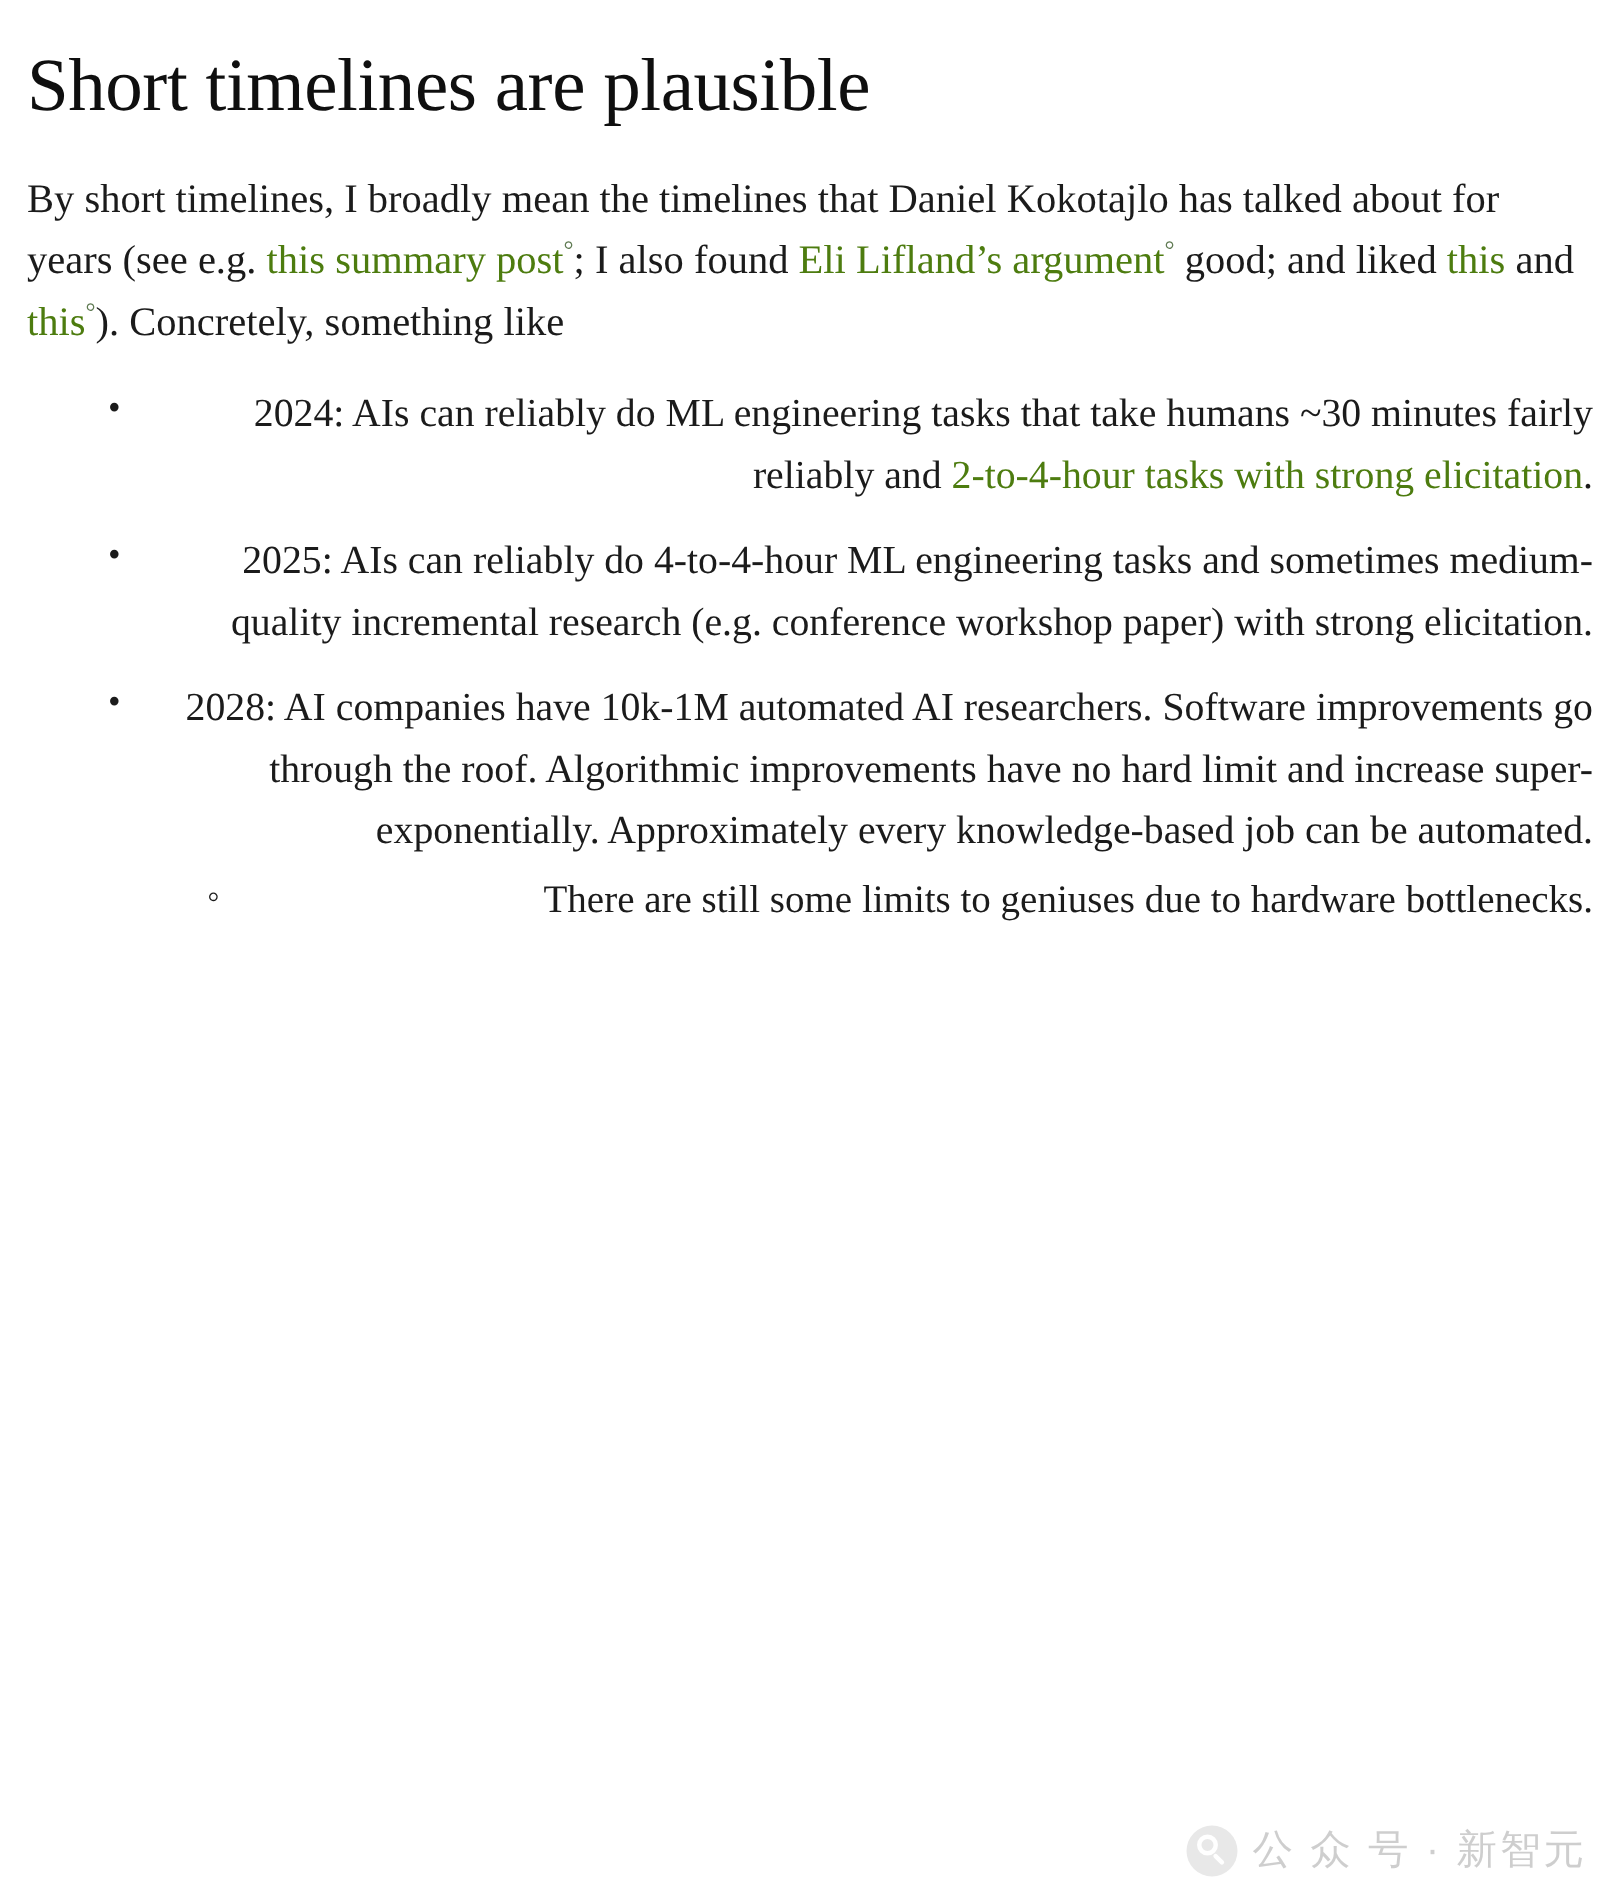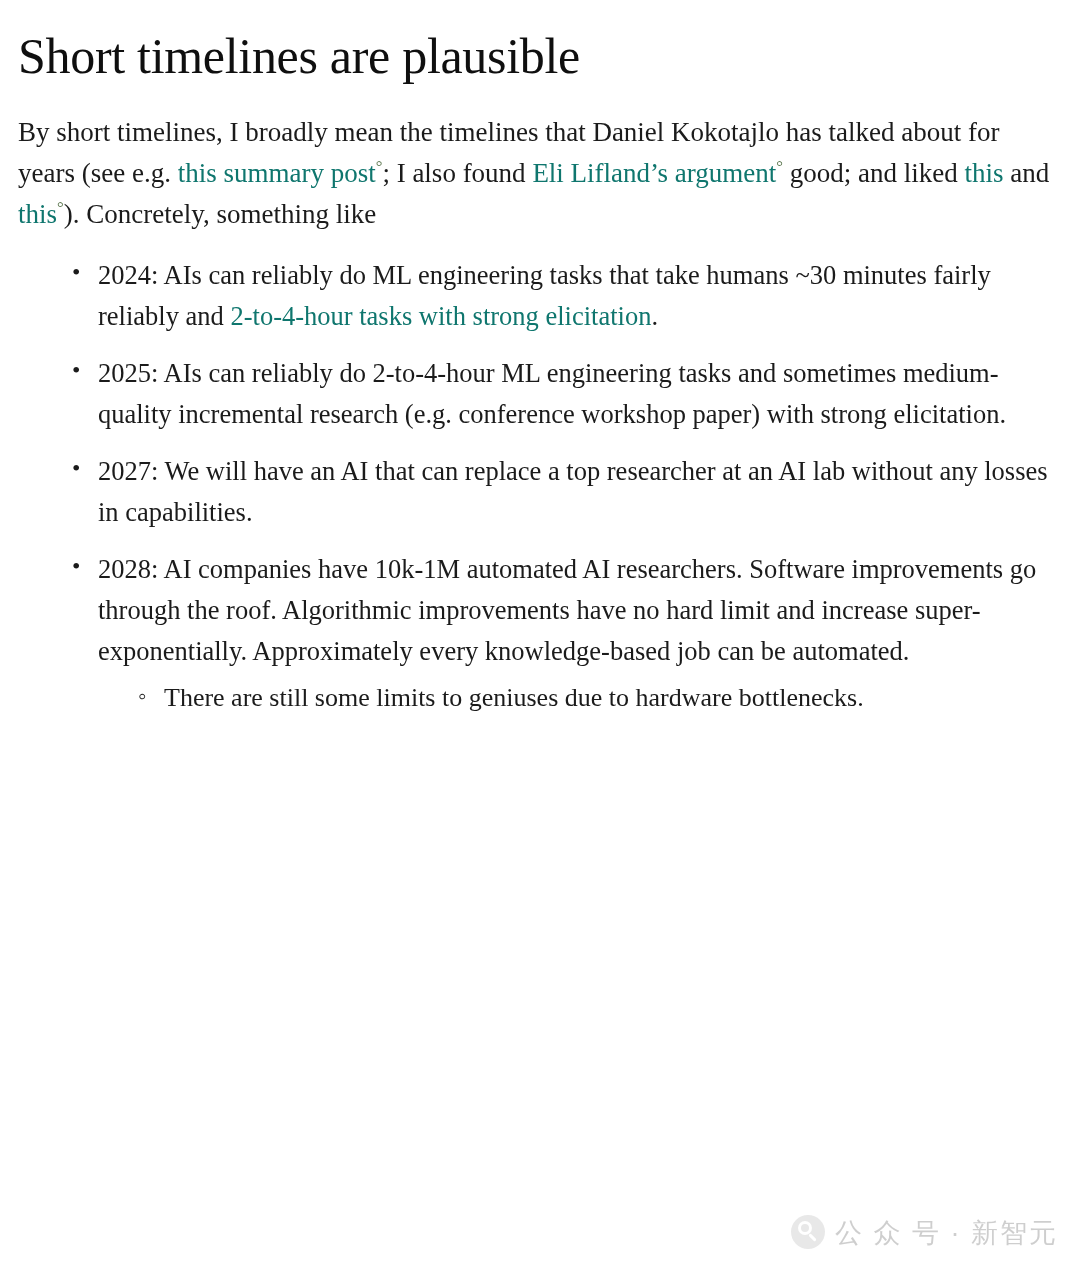--- a/index.html
+++ b/index.html
@@ -29,41 +29,42 @@
     margin: 10px 0 26px 0;
     color: #0f0f0f;
   }
   p.intro {
     font-size: 27px;
     line-height: 1.52;
     margin: 0 0 20px 0;
     color: #1b1b1b;
   }
   a.link {
-    color: #0f766e;
+    color: #4d7c0f;
     text-decoration: none;
   }
   sup.deg {
     font-size: 0.62em;
     vertical-align: super;
     color: #5f7a52;
     line-height: 0;
   }
   ul.outer {
     list-style: none;
     margin: 0;
     padding: 0 0 0 38px;
   }
   ul.outer > li {
     position: relative;
     font-size: 26.5px;
     line-height: 1.55;
     margin: 0 0 16px 0;
     padding-left: 42px;
     color: #1b1b1b;
+    text-align: right;
   }
   ul.outer > li::before {
     content: "•";
     position: absolute;
     left: 16px;
     top: -1px;
     font-size: 24px;
     color: #1b1b1b;
   }
   ul.inner {
@@ -84,21 +85,21 @@
     left: 14px;
     top: 0px;
     font-size: 24px;
     color: #1b1b1b;
   }
   .watermark {
     position: absolute;
     right: 22px;
     bottom: 14px;
     display: flex;
-    align-items: flex-start;
+    align-items: flex-end;
     gap: 10px;
     opacity: 0.42;
     pointer-events: none;
   }
   .wm-badge {
     width: 34px;
     height: 34px;
     border-radius: 50%;
     background: #c9c9c9;
     position: relative;
@@ -139,24 +140,23 @@
 <div class="page">
 
   <h1 class="title">Short timelines are plausible</h1>
 
   <p class="intro"><span>By short timelines, I broadly mean the timelines that Daniel Kokotajlo has talked about for years (see e.g. </span><a class="link" href="#">this summary post</a><sup class="deg">°</sup><span>; I also found </span><a class="link" href="#">Eli Lifland’s argument</a><sup class="deg">°</sup><span> good; and liked </span><a class="link" href="#">this</a><span> and </span><a class="link" href="#">this</a><sup class="deg">°</sup><span>). Concretely, something like</span></p>
 
   <ul class="outer">
 
     <li><span>2024: AIs can reliably do ML engineering tasks that take humans ~30 minutes fairly reliably and </span><a class="link" href="#">2-to-4-hour tasks with strong elicitation</a><span>.</span></li>
 
-    <li><span>2025: AIs can reliably do 2-to-4-hour ML engineering tasks and sometimes medium-quality incremental research (e.g. conference workshop paper) with strong elicitation.</span></li>
+    <li><span>2025: AIs can reliably do 4-to-4-hour ML engineering tasks and sometimes medium-quality incremental research (e.g. conference workshop paper) with strong elicitation.</span></li>
 
 
-    <li><span>2027: We will have an AI that can replace a top researcher at an AI lab without any losses in capabilities.</span></li>
 
     <li><span>2028: AI companies have 10k-1M automated AI researchers. Software improvements go through the roof. Algorithmic improvements have no hard limit and increase super-exponentially. Approximately every knowledge-based job can be automated.</span>
       <ul class="inner">
         <li><span>There are still some limits to geniuses due to hardware bottlenecks.</span></li>
       </ul>
     </li>
 
 
 
   </ul>

